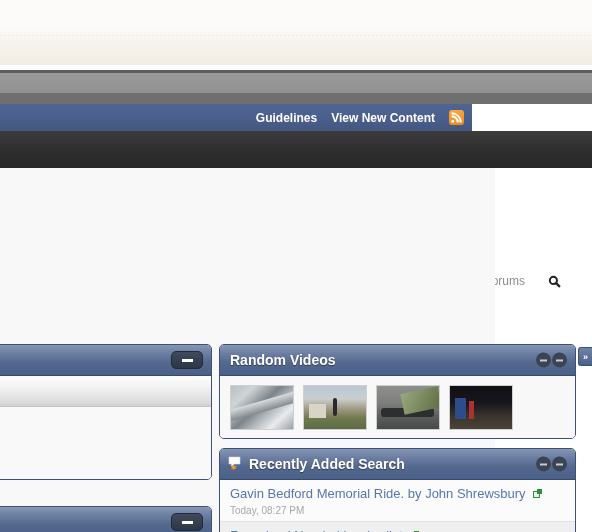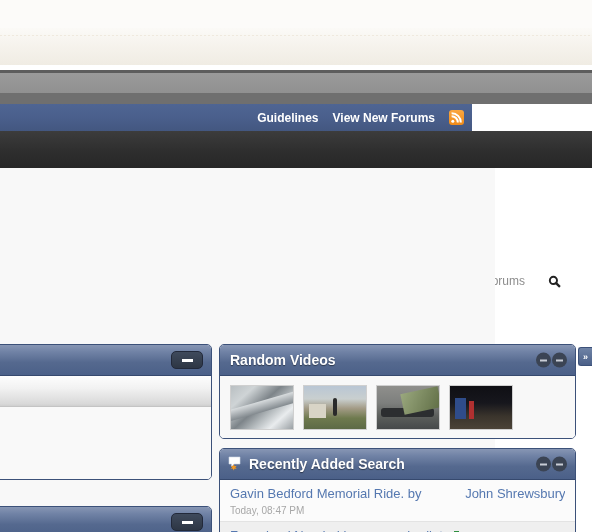--- a/index.html
+++ b/index.html
@@ -199,21 +199,21 @@
     padding: 6px 10px 5px 10px;
     border-bottom: 1px solid #e3e3e3;
     box-sizing: border-box; cursor: pointer;
   }
   .topic-row.alt { background: #efefef; }
   .topic-row.plain { background: #fbfbfb; }
   .topic-line {
     font-size: 13px; color: #5578b0; line-height: 16px;
     white-space: nowrap; overflow: hidden;
   }
-  .topic-line .author { color:#5578b0;margin-left:40px; }
+  .topic-line .author { color:#5578b0; }
   .topic-date { font-size: 10px; color:#a7a7a7; margin-top: 3px; }
 
   .extlink {
     display: inline-block; width: 9px; height: 9px; position: relative;
     vertical-align: baseline; margin-left: 4px;
   }
   .extlink::before{
     content:""; position:absolute; left:0; bottom:0; width:7px; height:7px;
     border:1px solid #2f8f3f; box-sizing:border-box; background:#e9f5ea;
   }
@@ -241,21 +241,21 @@
 <div class="top-white"></div>
 <div class="top-cream"></div>
 <div class="strip-white2"></div>
 <div class="strip-gray-line"></div>
 <div class="strip-gray-lt"></div>
 <div class="strip-gray-dk"></div>
 
 <div class="navbar">
   <div class="nav-links">
     <a class="nav-link">Guidelines</a>
-    <a class="nav-link">View New Forums</a>
+    <a class="nav-link">View New Content</a>
     <span class="rss-icon">
       <svg width="11" height="11" viewBox="0 0 11 11">
         <circle cx="1.8" cy="9.2" r="1.5" fill="#ffffff"></circle>
         <path d="M0.6 5.2a5.2 5.2 0 0 1 5.2 5.2h2A7.2 7.2 0 0 0 0.6 3.2z" fill="#ffffff"></path>
         <path d="M0.6 1.2a9.2 9.2 0 0 1 9.2 9.2" stroke="#ffffff" stroke-width="2" fill="none"></path>
       </svg>
     </span>
   </div>
 </div>
 
@@ -351,21 +351,21 @@
     </div>
     <div class="topics-body">
 
       <div class="topic-row plain">
         <div class="topic-line">
           <span>Gavin Bedford Memorial Ride.</span>
           <span>by</span>
           <span class="author">John Shrewsbury</span>
           <span class="extlink"></span>
         </div>
-        <div class="topic-date">Today, 08:47 PM</div>
+        <div class="topic-date">Today, 08:27 PM</div>
       </div>
 
       <div class="topic-row alt">
         <div class="topic-line">
           <span>Freewheel Needed</span>
           <span>by</span>
           <span class="author">charliet</span>
           <span class="extlink"></span>
         </div>
 

